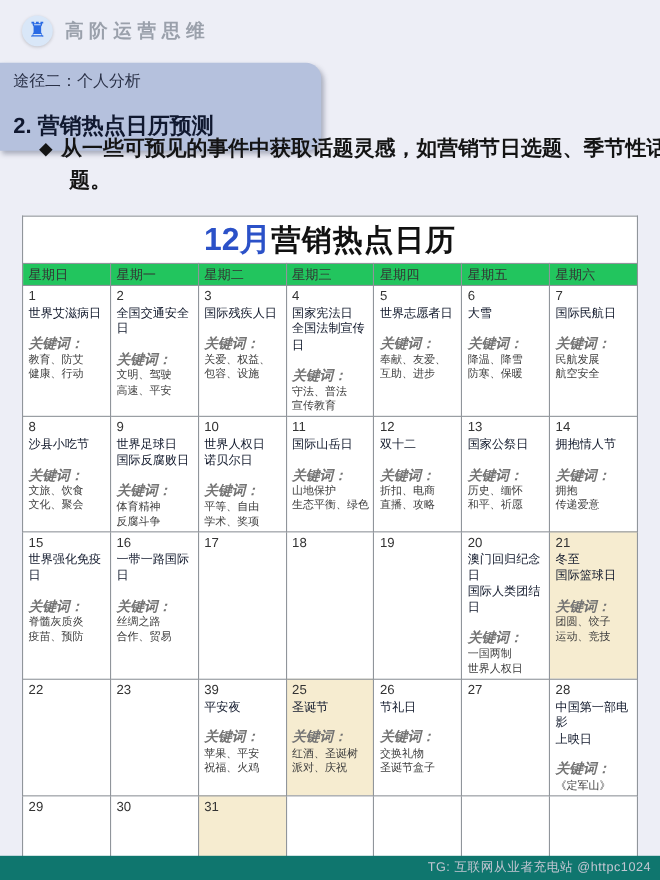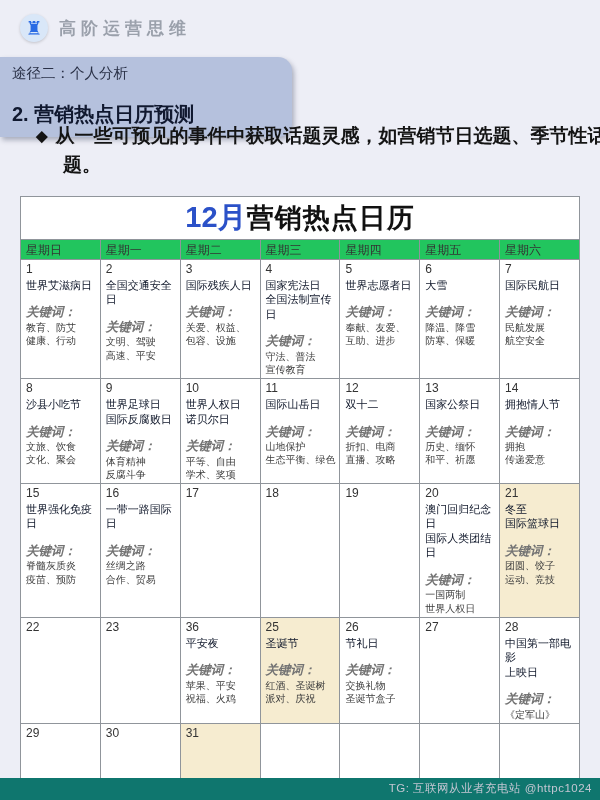--- a/index.html
+++ b/index.html
@@ -245,21 +245,21 @@
         </td>
       </tr>
       <tr>
         <td class="day">
           <div class="date">22</div>
         </td>
         <td class="day">
           <div class="date">23</div>
         </td>
         <td class="day">
-          <div class="date">36</div>
+          <div class="date">39</div>
           <div class="ev">平安夜</div>
           <div class="kw-label">关键词：</div>
           <div class="kw">苹果、平安</div>
           <div class="kw">祝福、火鸡</div>
         </td>
         <td class="day hl">
           <div class="date">25</div>
           <div class="ev">圣诞节</div>
           <div class="kw-label">关键词：</div>
           <div class="kw">红酒、圣诞树</div>

